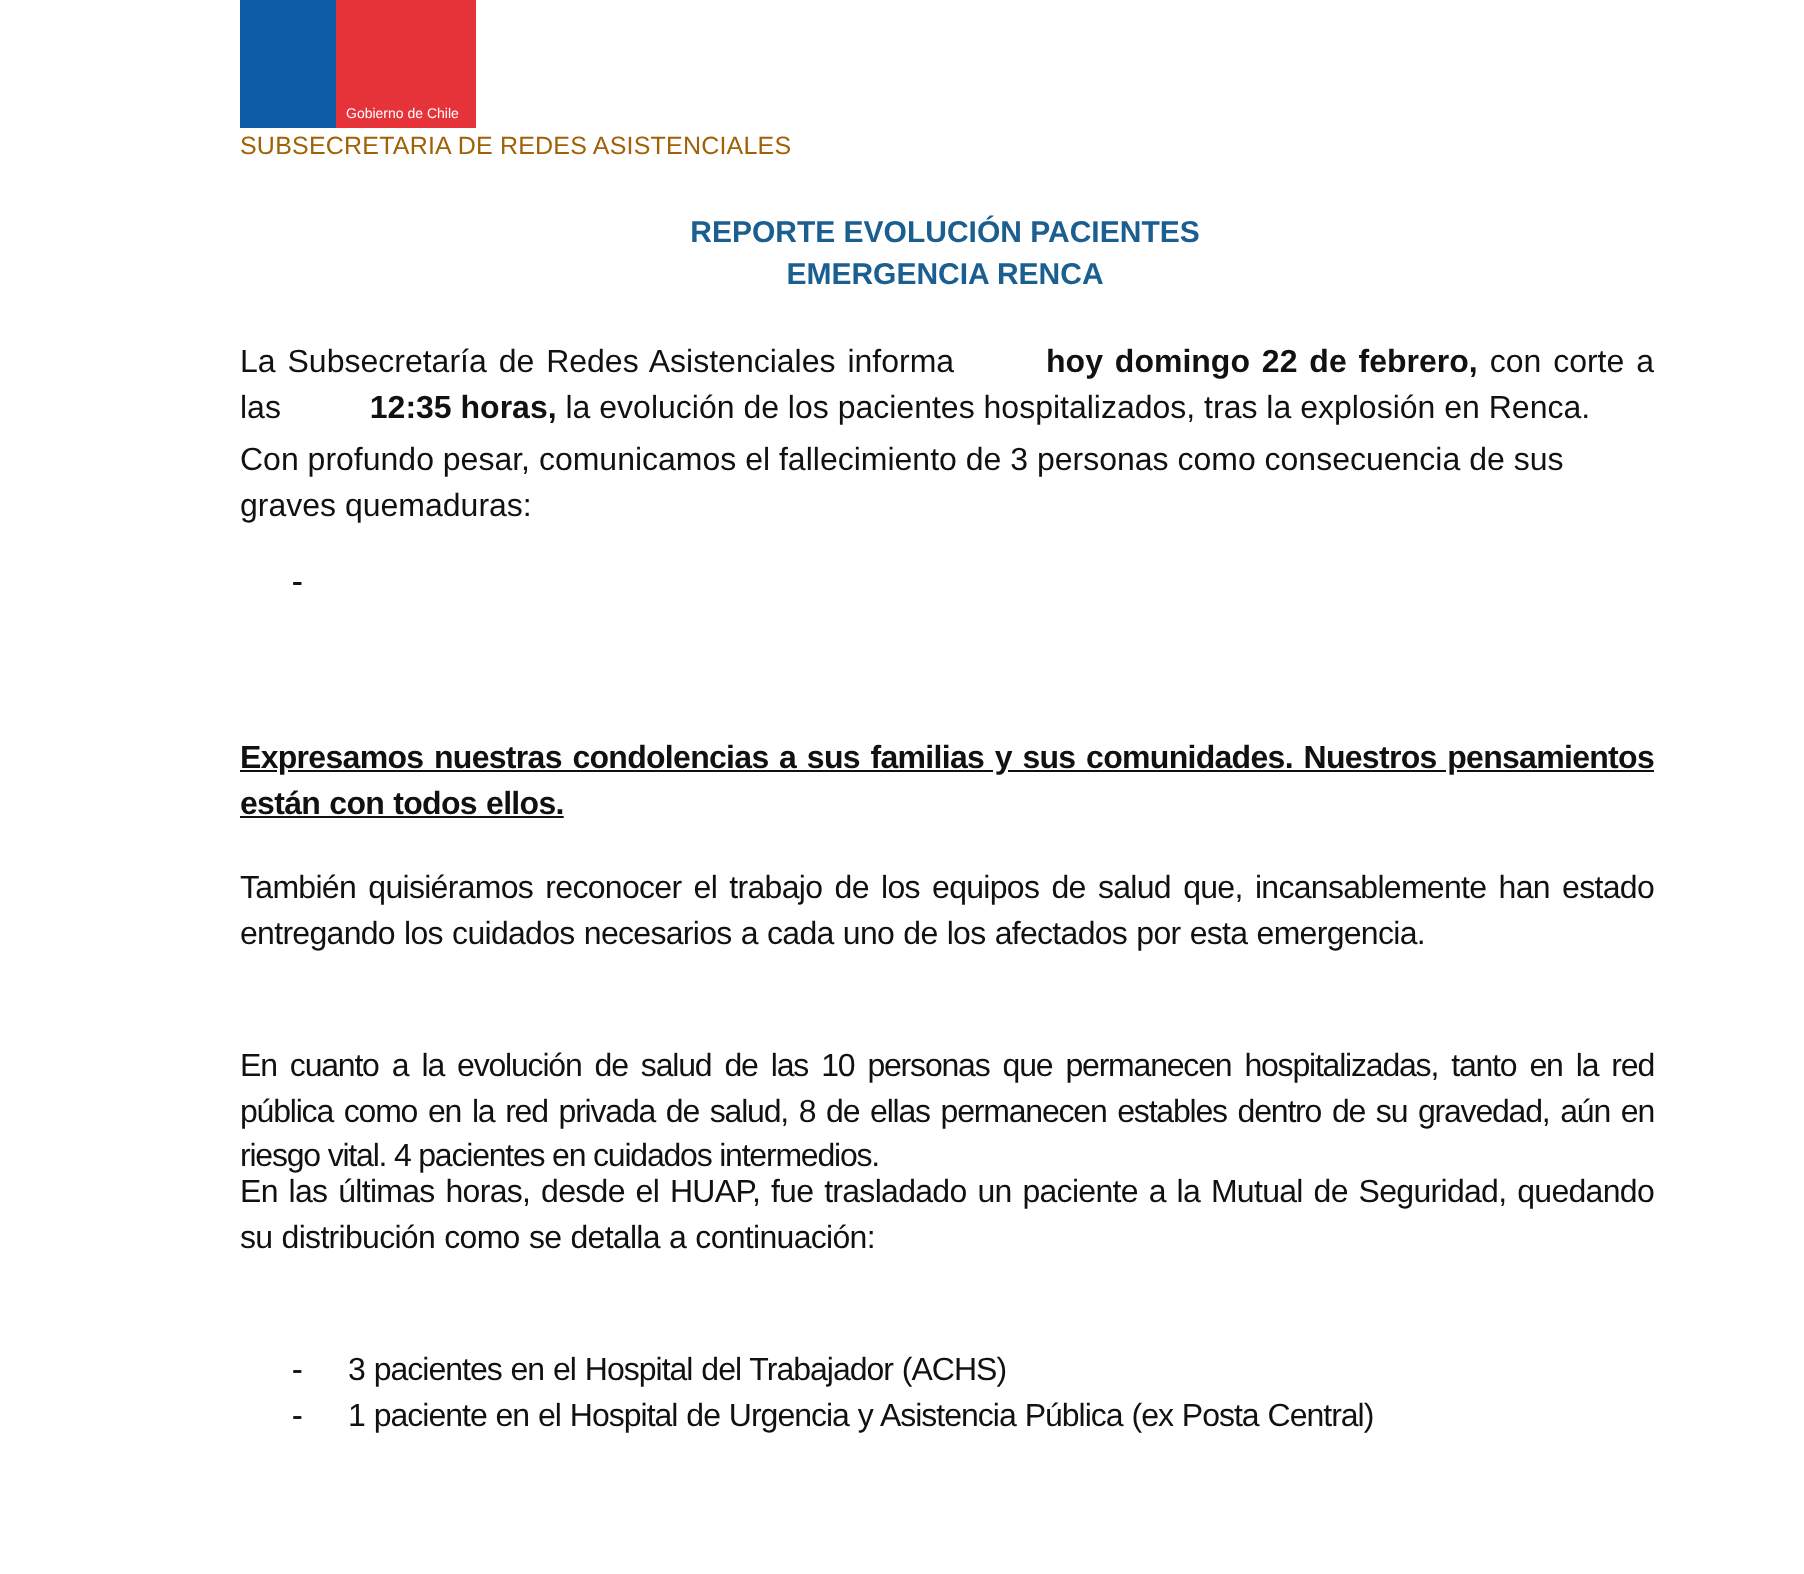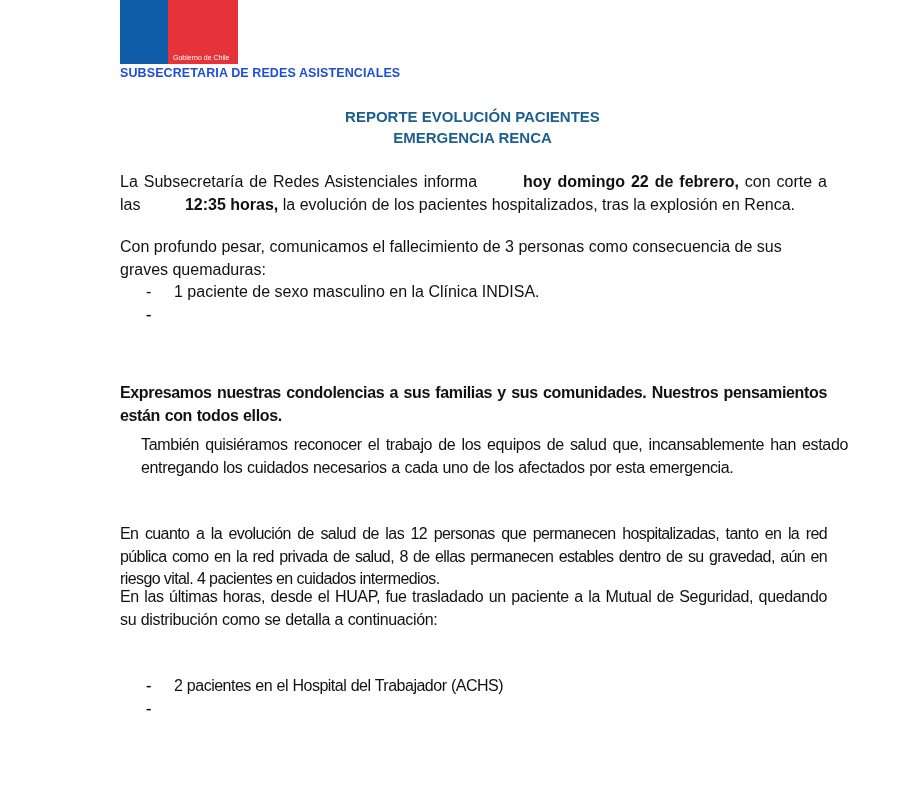--- a/index.html
+++ b/index.html
@@ -10,21 +10,21 @@
     }
     .logo { position: absolute; left: 120px; top: 0; width: 118px; height: 64px; display: flex; }
     .logo .blue { width: 48px; height: 100%; background: #0e5ba7; }
     .logo .red { flex: 1; height: 100%; background: #e63339; position: relative; }
     .logo .red span {
       position: absolute; left: 5px; bottom: 3px; color: #ffffff;
       font-size: 7px; font-family: "Liberation Sans", sans-serif; white-space: nowrap;
     }
     .org {
       position: absolute; left: 120px; top: 66px;
-      font-size: 12.5px; font-weight: bold; color: #1d4ed8; letter-spacing: 0.1px;
+      font-size: 12.5px; font-weight: normal; color: #a16207; letter-spacing: 0.1px;
       white-space: nowrap;
     }
     .title {
       position: absolute; left: 0; width: 945px; text-align: center;
       font-size: 15px; font-weight: bold; color: #1a5f8f; line-height: 21px;
     }
     .t1 { top: 106px; }
     .t2 { top: 127px; }
     .p {
       position: absolute; left: 120px; width: 707px;
@@ -47,33 +47,33 @@
   </div>
 </div>
 
 <div class="org">SUBSECRETARIA DE REDES ASISTENCIALES</div>
 
 <div class="title t1">REPORTE EVOLUCIÓN PACIENTES</div>
 <div class="title t2">EMERGENCIA RENCA</div>
 
 <div class="p justify" style="top:171px;"><span>La Subsecretaría de Redes Asistenciales informa </span><b>hoy domingo 22 de febrero,</b><span> con corte a las </span><b>12:35 horas,</b><span> la evolución de los pacientes hospitalizados, tras la explosión en Renca.</span></div>
 
-<div class="p" style="top:236px;">Con profundo pesar, comunicamos el fallecimiento de 3 personas como consecuencia de sus graves quemaduras:</div>
+<div class="p" style="top:220px;">Con profundo pesar, comunicamos el fallecimiento de 3 personas como consecuencia de sus graves quemaduras:</div>
 <ul class="list" style="top:281px;">
-  <li><span class="dash">-</span><span>1 paciente de sexo masculino en la Clínica INDISA.</span></li>
+  <li><span class="dash">-</span></li>
   <li><span class="dash">-</span></li>
   <li><span class="dash">-</span></li>
 </ul>
 
-<div class="p justify cond" style="top:382px; font-weight:bold;">Expresamos nuestras condolencias a sus familias y sus comunidades. Nuestros pensamientos están con todos ellos.</div>
+<div class="p justify cond" style="top:369px; font-weight:bold;text-decoration:underline;">Expresamos nuestras condolencias a sus familias y sus comunidades. Nuestros pensamientos están con todos ellos.</div>
 
-<div class="p justify cond" style="top:434px;margin-left:21px;">También quisiéramos reconocer el trabajo de los equipos de salud que, incansablemente han estado entregando los cuidados necesarios a cada uno de los afectados por esta emergencia.</div>
+<div class="p justify cond" style="top:434px;">También quisiéramos reconocer el trabajo de los equipos de salud que, incansablemente han estado entregando los cuidados necesarios a cada uno de los afectados por esta emergencia.</div>
 
-<div class="p justify cond" style="top:523px; letter-spacing:-0.6px; word-spacing:0;">En cuanto a la evolución de salud de las 12 personas que permanecen hospitalizadas, tanto en la red pública como en la red privada de salud, 8 de ellas permanecen estables dentro de su gravedad, aún en riesgo vital. 4 pacientes en cuidados intermedios.</div>
+<div class="p justify cond" style="top:523px; letter-spacing:-0.6px; word-spacing:0;">En cuanto a la evolución de salud de las 10 personas que permanecen hospitalizadas, tanto en la red pública como en la red privada de salud, 8 de ellas permanecen estables dentro de su gravedad, aún en riesgo vital. 4 pacientes en cuidados intermedios.</div>
 
 <div class="p justify cond" style="top:586px;">En las últimas horas, desde el HUAP, fue trasladado un paciente a la Mutual de Seguridad, quedando su distribución como se detalla a continuación:</div>
 
 <ul class="list cond" style="top:675px; letter-spacing:-0.5px;">
   <li><span class="dash">-</span></li>
-  <li><span class="dash">-</span><span>2 pacientes en el Hospital del Trabajador (ACHS)</span></li>
+  <li><span class="dash">-</span><span>3 pacientes en el Hospital del Trabajador (ACHS)</span></li>
   <li><span class="dash">-</span></li>
-  <li><span class="dash">-</span></li>
+  <li><span class="dash">-</span><span>1 paciente en el Hospital de Urgencia y Asistencia Pública (ex Posta Central)</span></li>
 </ul>
 
 </body></html>

